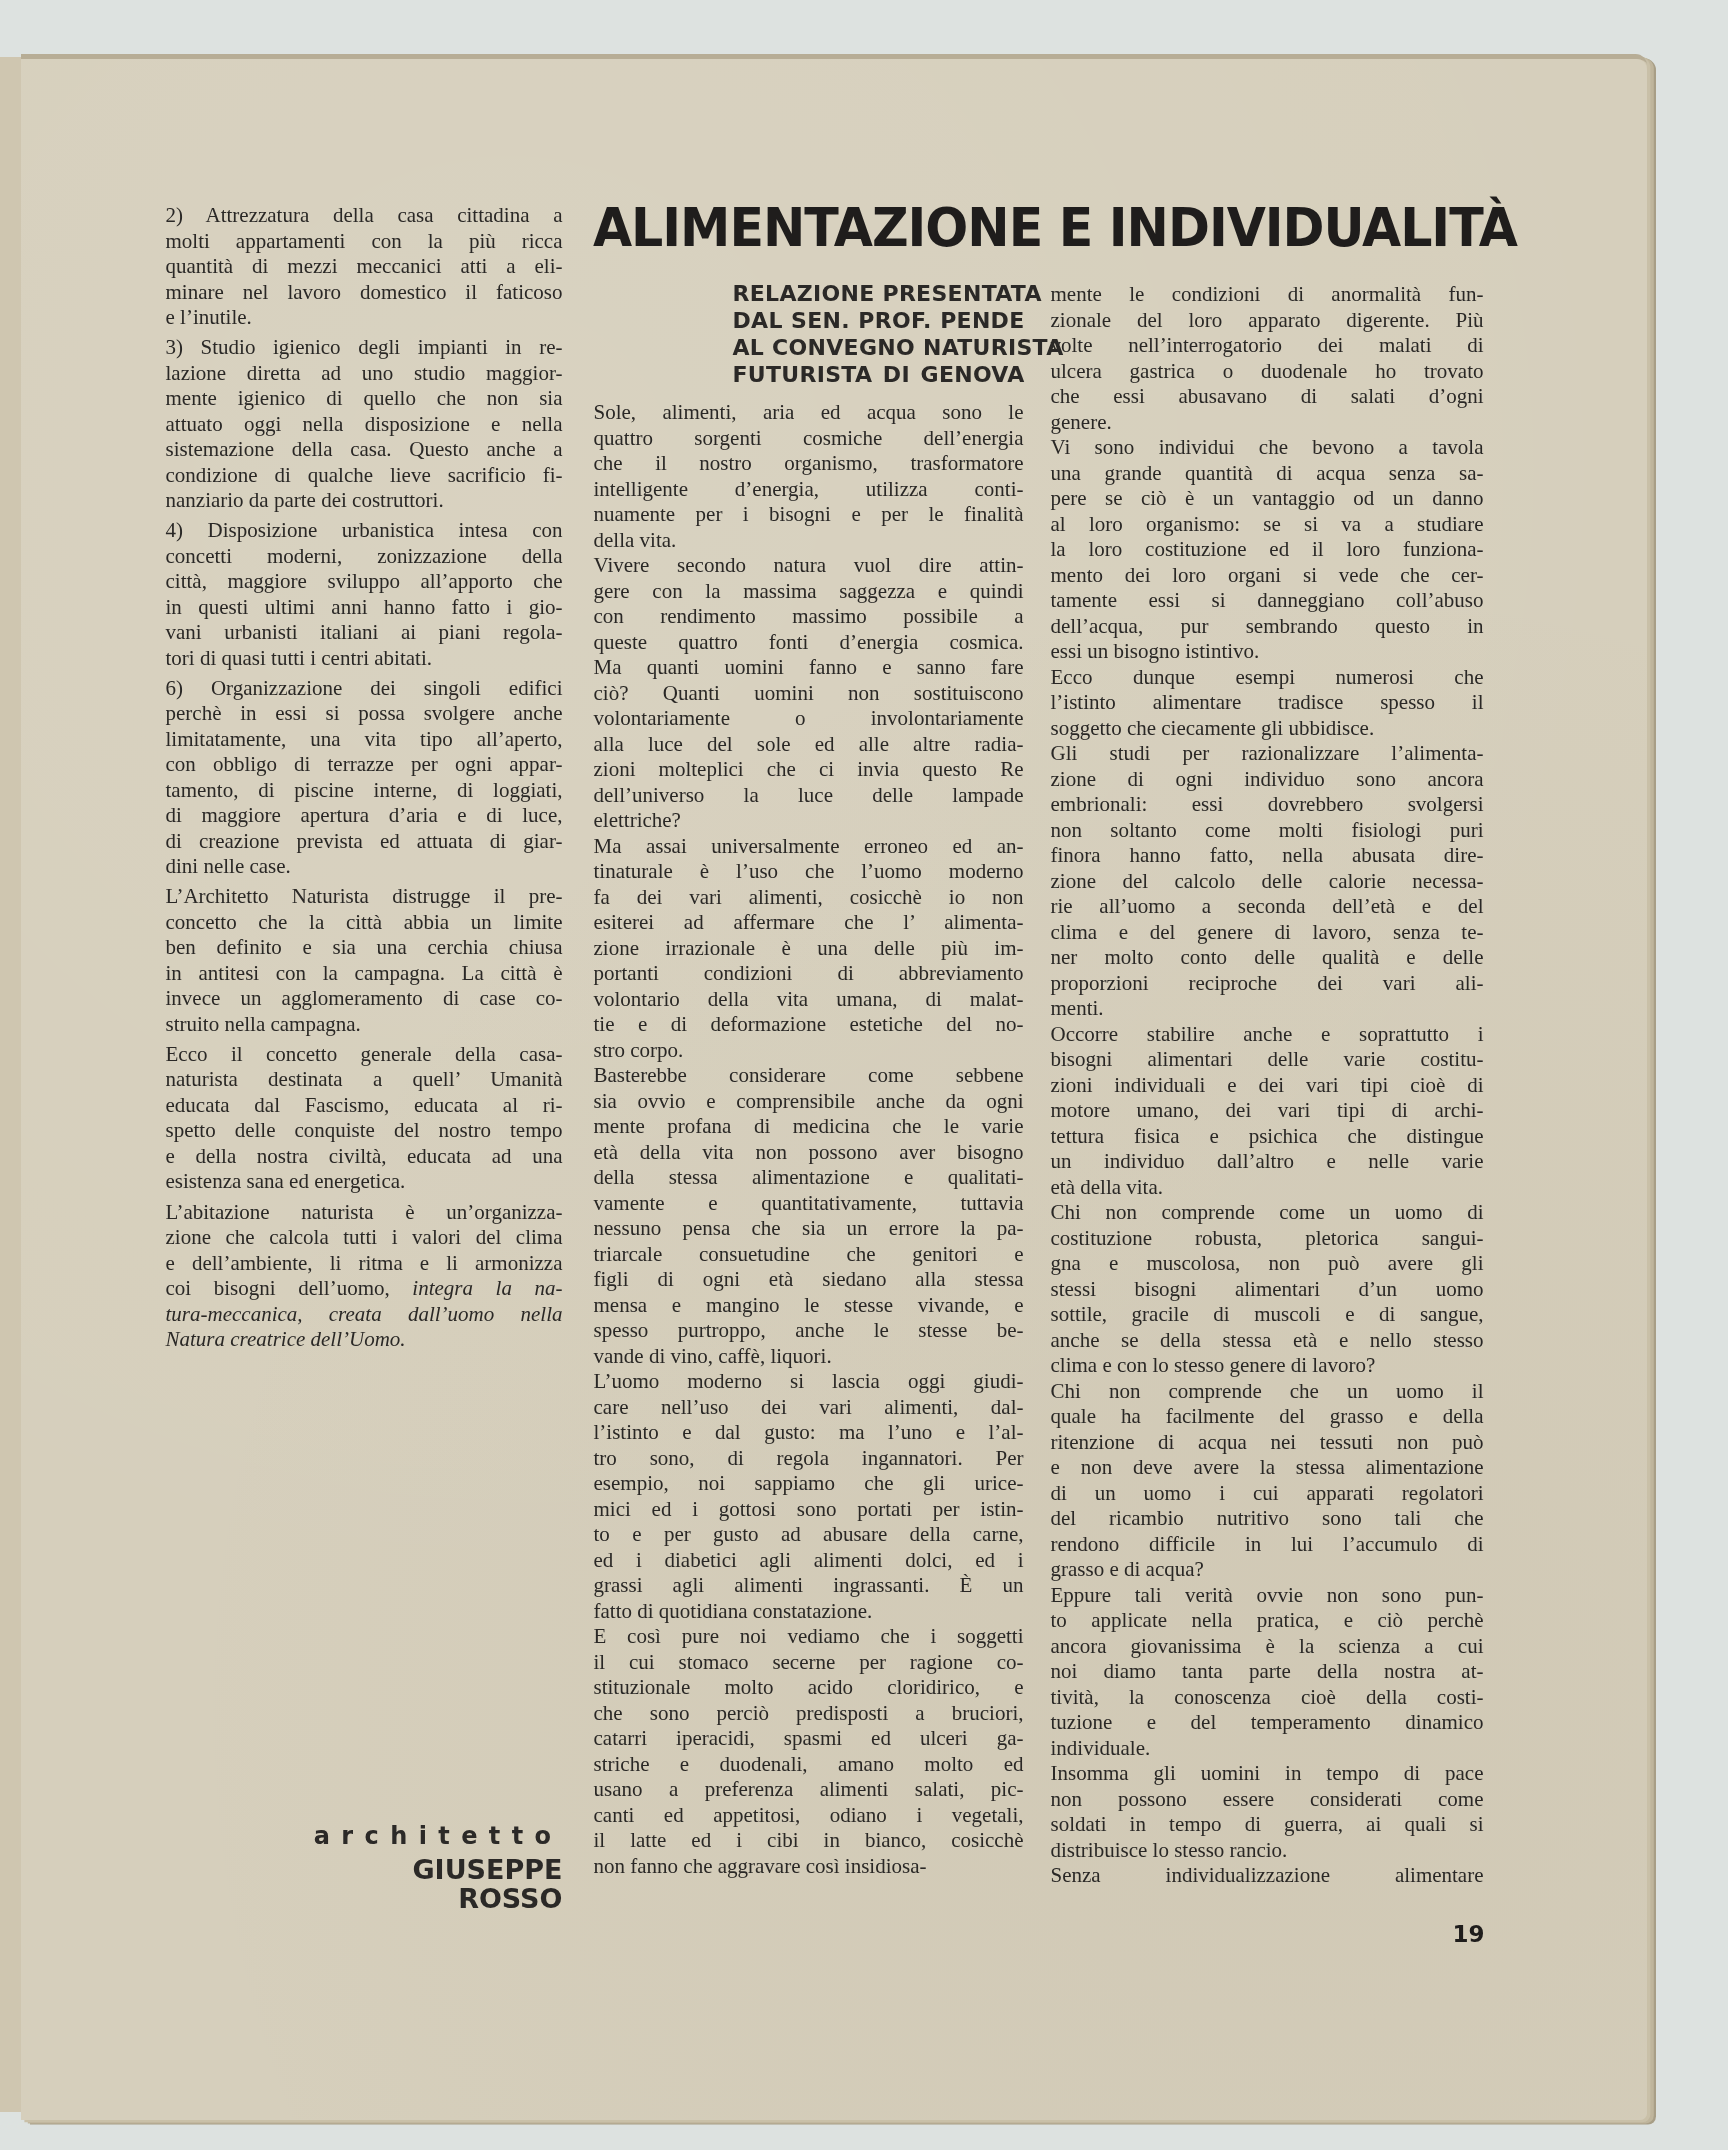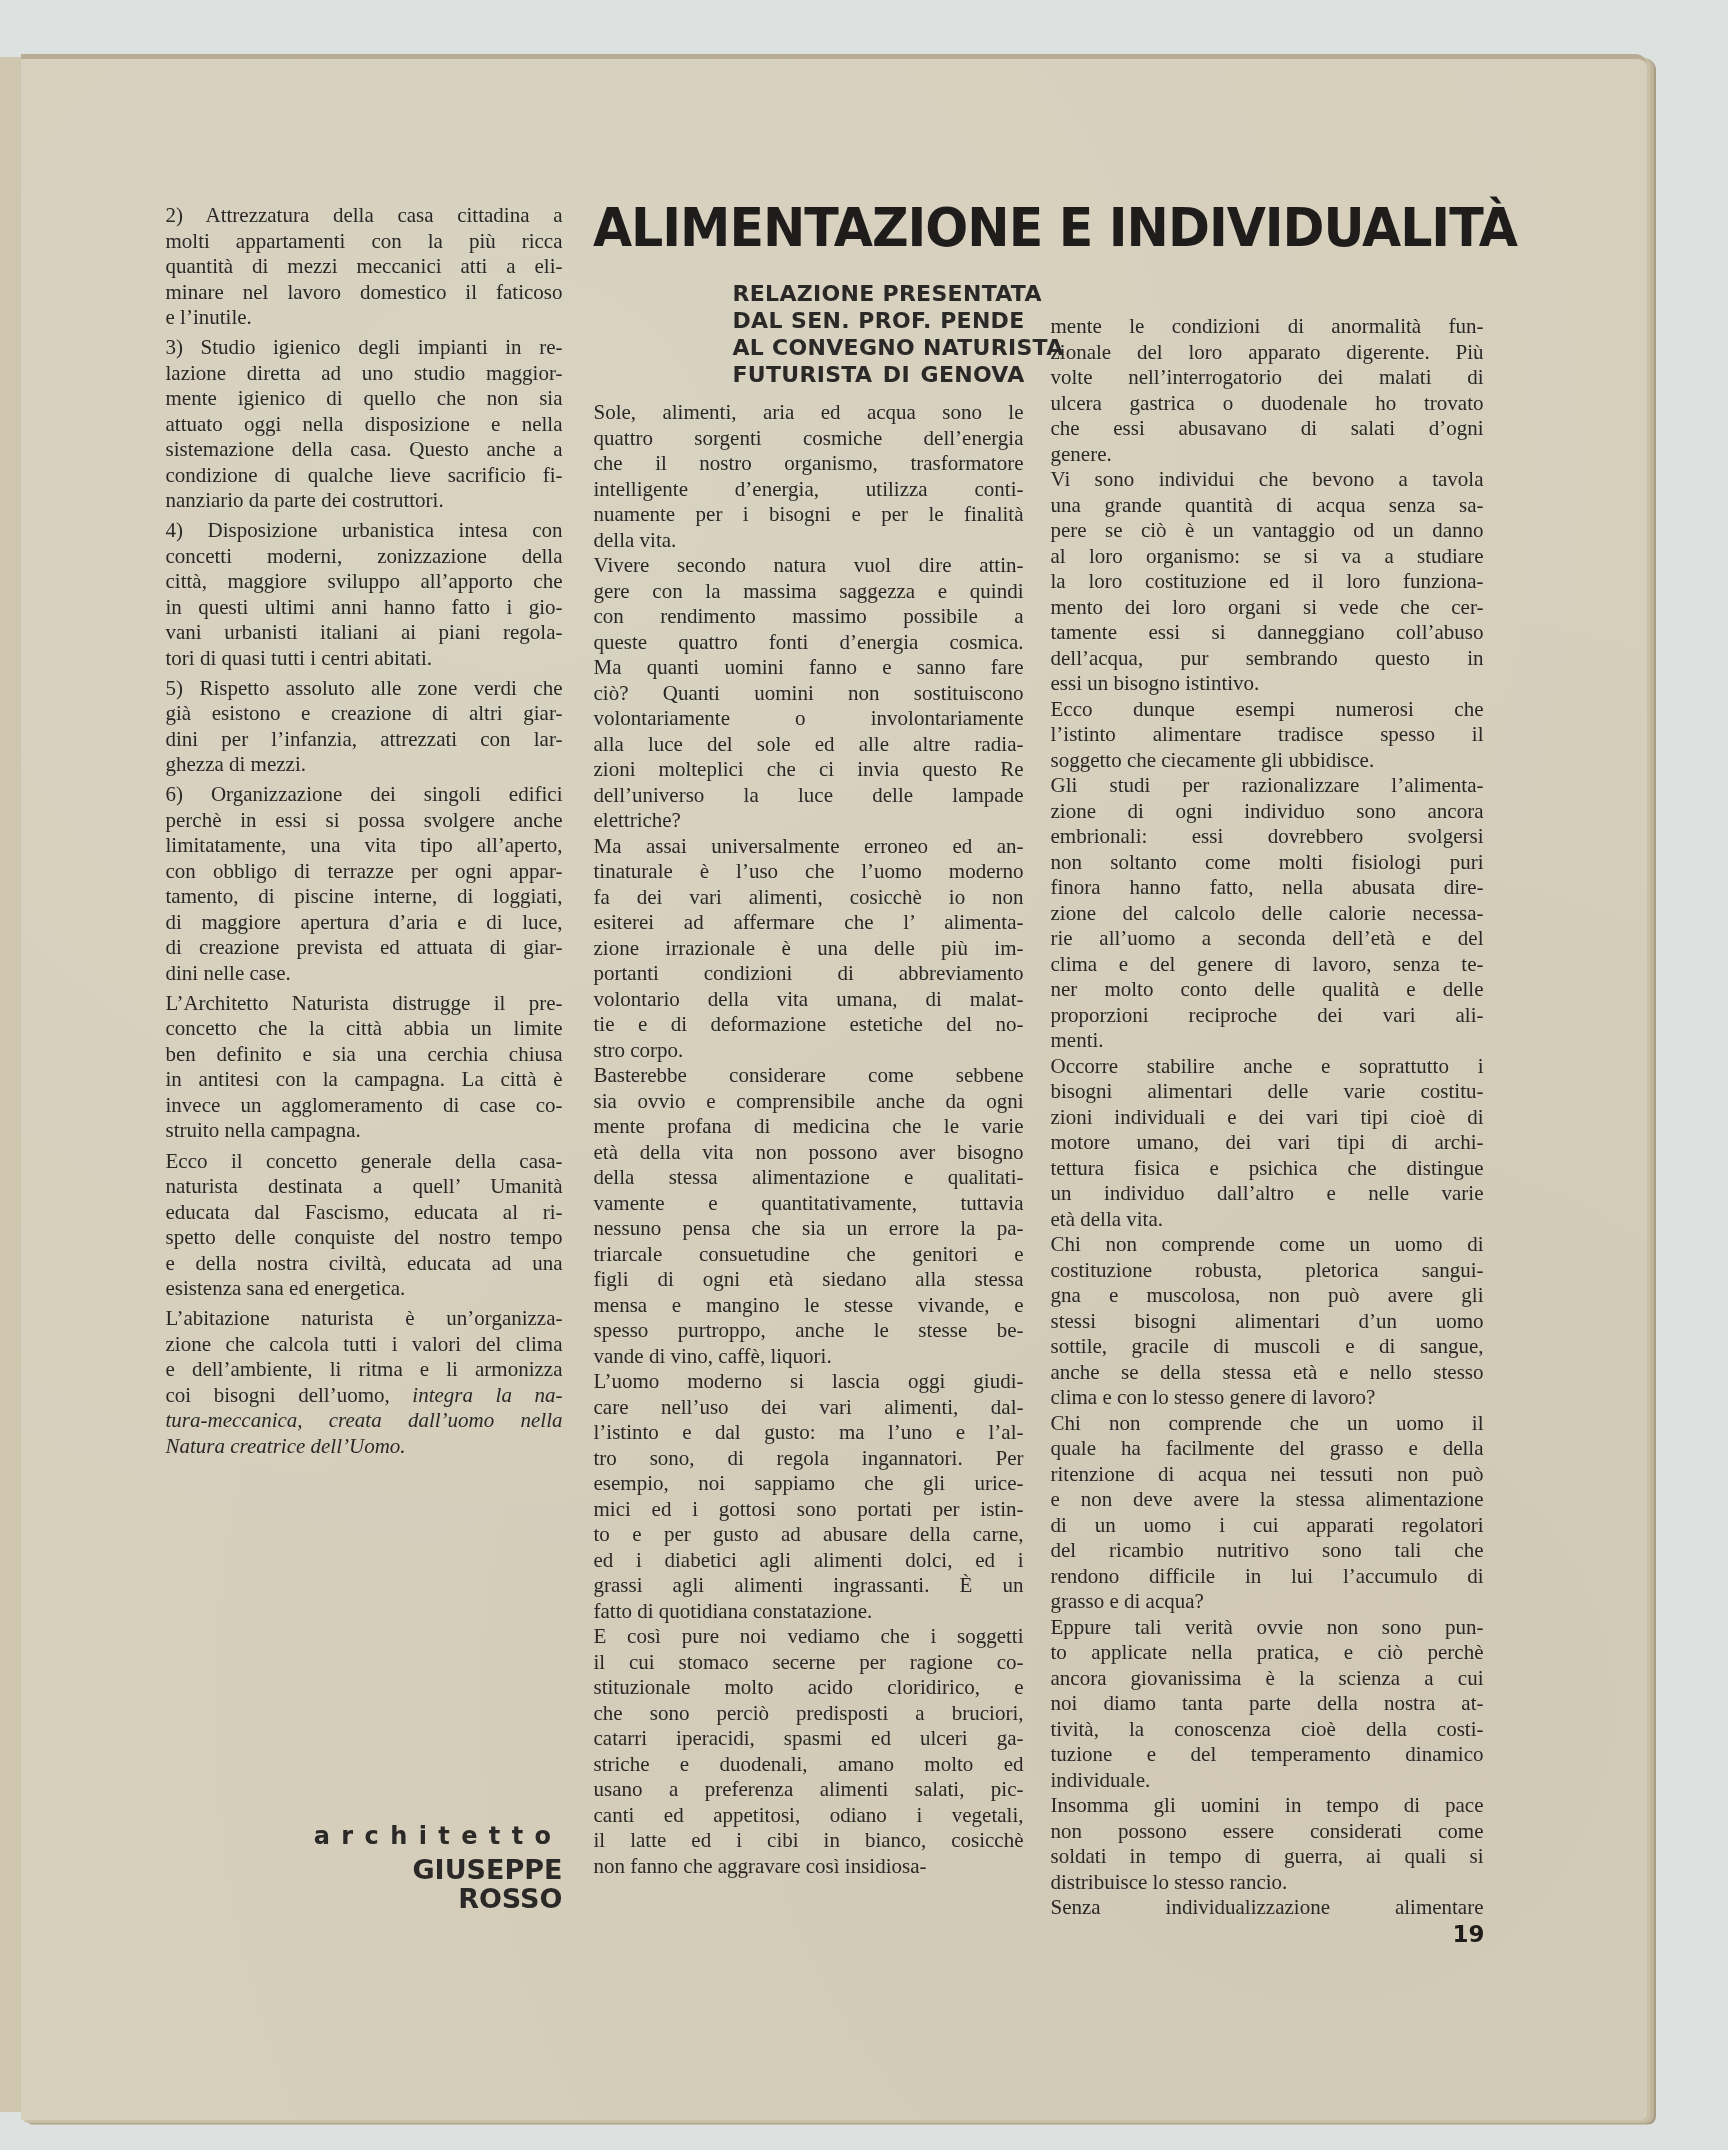--- a/index.html
+++ b/index.html
@@ -33,21 +33,21 @@
     font-size:21px;
     line-height:25.5px;
     text-align:justify;
     hyphens:manual;
   }
   .col p { margin:0; }
   .col .line { display:block; text-align:justify; text-align-last:justify; white-space:nowrap; }
   .col .line.last { text-align-last:left; }
   .col-left  { left:145px; top:144px; width:397px; }
   .col-mid   { left:573px; top:341px; width:430px; }
-  .col-right { left:1030px; top:223px; width:433px;margin-top:32px; }
+  .col-right { left:1030px; top:223px; width:433px; }
   .col-left p { margin-bottom:4.6px; }
   .title {
     position:absolute; left:572px; top:140px; width:894px;
     font-family:"DejaVu Sans","Liberation Sans",sans-serif;
     font-weight:bold; font-size:53px; line-height:57px;
     letter-spacing:-1.1px; transform:scaleX(0.955); transform-origin:left top;
     color:#1f1d1c; white-space:nowrap;
   }
   .subhead {
     position:absolute; left:712px; top:221px; width:292px;
@@ -95,26 +95,20 @@
           <span class="line">condizione di qualche lieve sacrificio fi-</span>
           <span class="line last">nanziario da parte dei costruttori.</span>
         </p>
         <p>
           <span class="line">4) Disposizione urbanistica intesa con</span>
           <span class="line">concetti moderni, zonizzazione della</span>
           <span class="line">città, maggiore sviluppo all’apporto che</span>
           <span class="line">in questi ultimi anni hanno fatto i gio-</span>
           <span class="line">vani urbanisti italiani ai piani regola-</span>
           <span class="line last">tori di quasi tutti i centri abitati.</span>
-        </p>
-        <p>
-          <span class="line">5) Rispetto assoluto alle zone verdi che</span>
-          <span class="line">già esistono e creazione di altri giar-</span>
-          <span class="line">dini per l’infanzia, attrezzati con lar-</span>
-          <span class="line last">ghezza di mezzi.</span>
         </p>
         <p>
           <span class="line">6) Organizzazione dei singoli edifici</span>
           <span class="line">perchè in essi si possa svolgere anche</span>
           <span class="line">limitatamente, una vita tipo all’aperto,</span>
           <span class="line">con obbligo di terrazze per ogni appar-</span>
           <span class="line">tamento, di piscine interne, di loggiati,</span>
           <span class="line">di maggiore apertura d’aria e di luce,</span>
           <span class="line">di creazione prevista ed attuata di giar-</span>
           <span class="line last">dini nelle case.</span>

